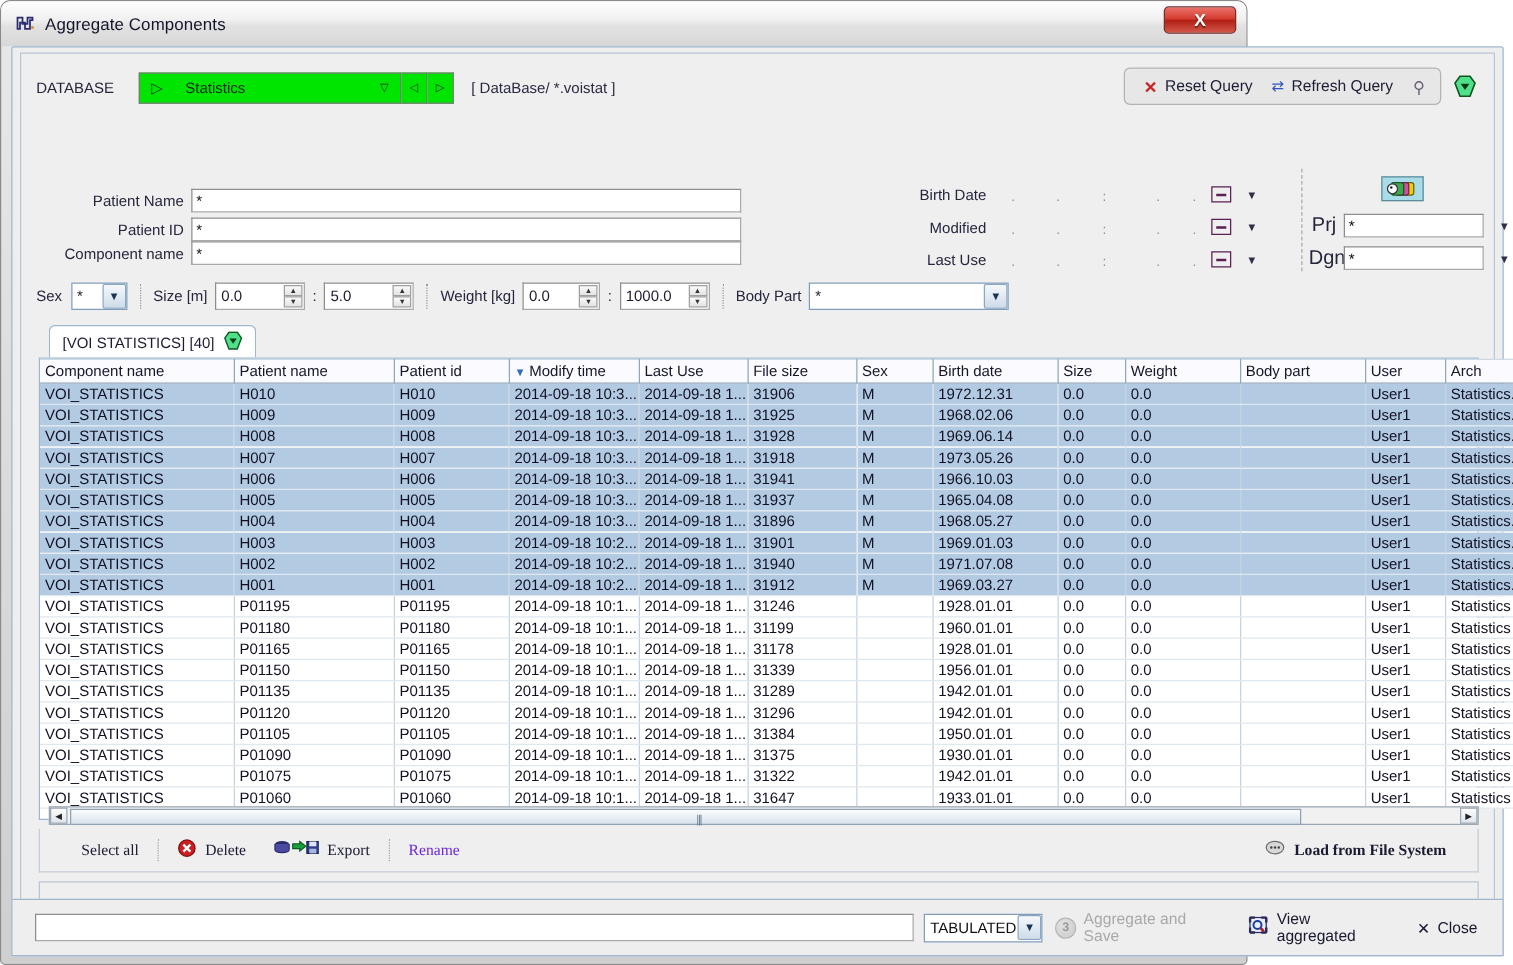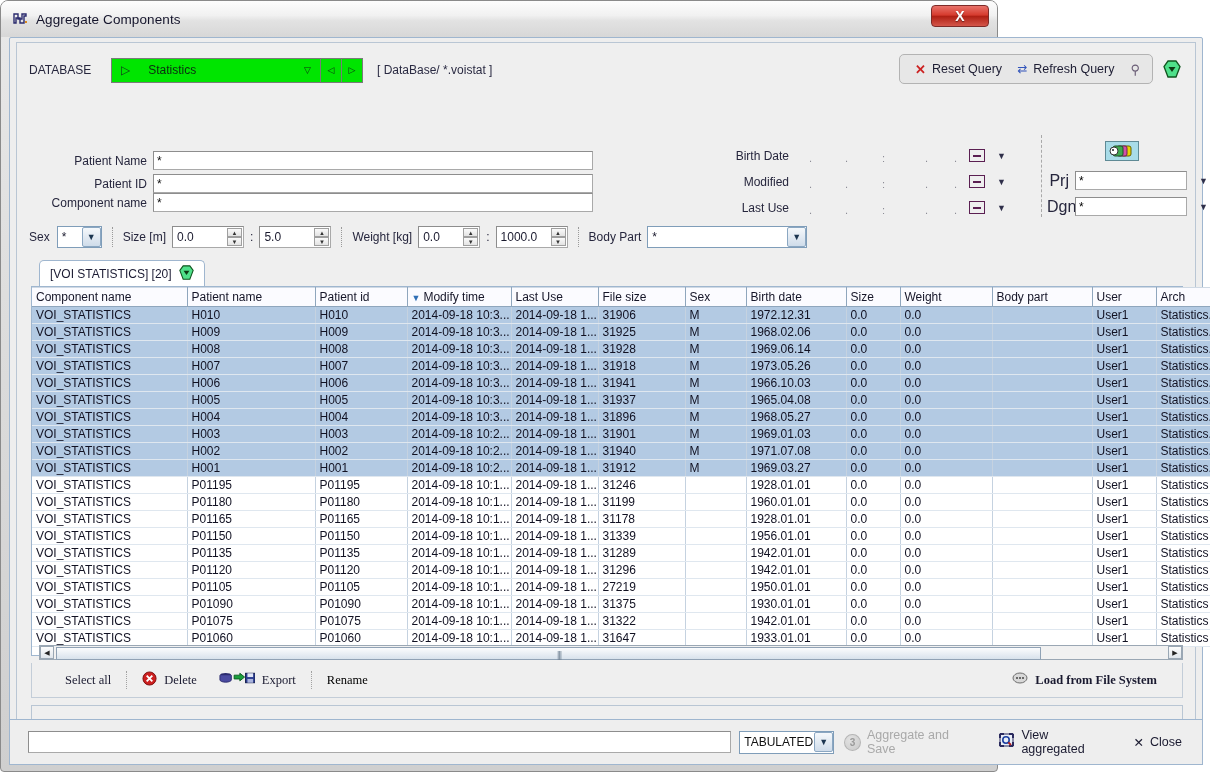--- a/index.html
+++ b/index.html
@@ -242,21 +242,21 @@
   
   #actionbar {
     position: absolute; left: 14px; top: 620px;
     width: 1152px; height: 35px;
     background: #efefef;
     border: 1px solid #c3cdd8; border-top: none;
     display: flex; align-items: center;
     padding-left: 22px;
   }
   .abtn { display: flex; align-items: center; gap: 7px; font-size: 12.5px; color: #1a1a30; cursor:pointer; padding: 0 11px; font-family: Liberation Serif, serif;}
-  .abtn.dis { color: #000000; cursor: default; }
+  .abtn.dis { color: #6d28d9; cursor: default; }
   .asep { width:1px; height: 18px; border-left: 1px dotted #a2a2a2; margin: 0 4px;}
   #loadfs { margin-left: auto; margin-right: 14px; font-weight: bold; }
 
   
   #emptystrip {
     position: absolute; left: 14px; top: 662px;
     width: 1152px; height: 26px;
     background: #efefef; border: 1px solid #b9c6d4;
   }
 
@@ -478,21 +478,21 @@
       <span class="dotsep"></span>
 
       <span class="lbl">Body Part</span>
       <div class="sel-sm" style="width:160px; margin-left:6px;">
         <span style="padding-left:4px">*</span>
         <span class="sel-arrow">▼</span>
       </div>
     </div>
 
     <div id="voitab">
-      <span>[VOI STATISTICS] [20]</span>
+      <span>[VOI STATISTICS] [40]</span>
       <span>
         <svg width="15" height="15" viewBox="0 0 18 18">
           <polygon points="5,1 13,1 17,6.5 13,17 5,17 1,6.5" fill="#4fe08a" stroke="#11551f" stroke-width="1.3"></polygon>
           <path d="M5.5 7 L12.5 7 L9 12 Z" fill="#0c3b14"></path>
         </svg>
       </span>
     </div>
 
     <div id="tablepanel">
       <table id="grid">
@@ -768,21 +768,21 @@
                 <td></td>
                 <td>User1</td>
                 <td>Statistics</td>
               </tr>
               <tr class="uns">
                 <td>VOI_STATISTICS</td>
                 <td>P01105</td>
                 <td>P01105</td>
                 <td>2014-09-18 10:1...</td>
                 <td>2014-09-18 1...</td>
-                <td>27219</td>
+                <td>31384</td>
                 <td></td>
                 <td>1950.01.01</td>
                 <td>0.0</td>
                 <td>0.0</td>
                 <td></td>
                 <td>User1</td>
                 <td>Statistics</td>
               </tr>
               <tr class="uns">
                 <td>VOI_STATISTICS</td>

